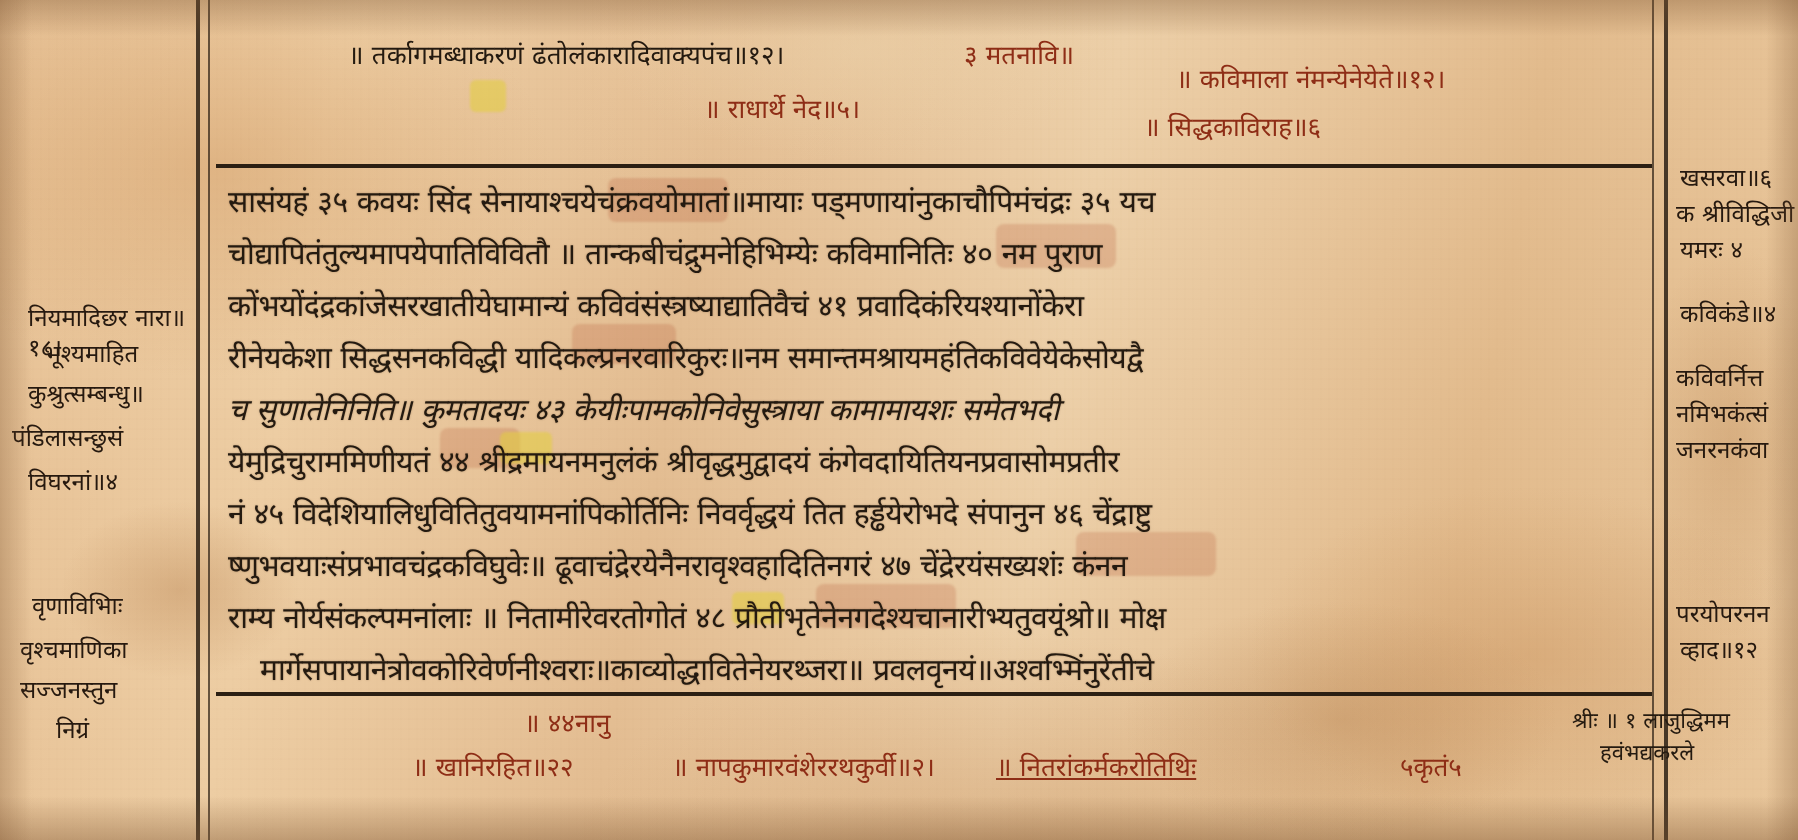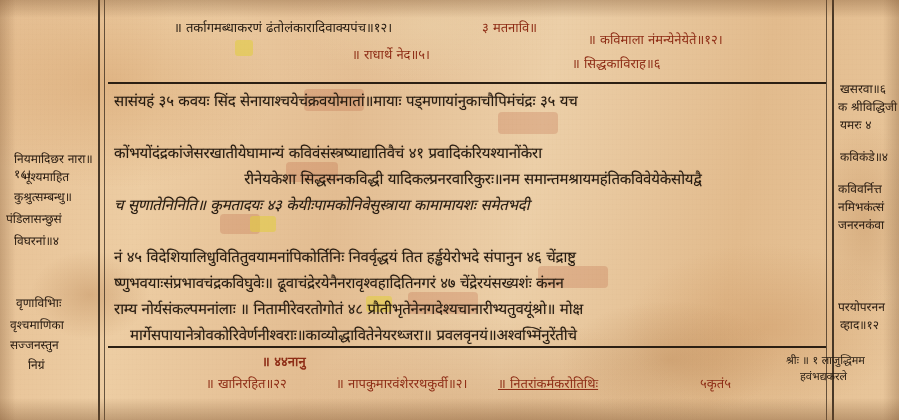--- a/index.html
+++ b/index.html
@@ -157,30 +157,32 @@
     <div class="redwash" style="left:196px; top:5px; width:60px; height:22px;"></div>
     <div class="redwash" style="left:390px; top:28px; width:60px; height:22px;"></div>
     <div class="redwash" style="left:178px; top:78px; width:52px; height:20px;"></div>
     <div class="redwash" style="left:112px; top:130px; width:40px; height:20px;"></div>
     <div class="redwash" style="left:430px; top:182px; width:70px; height:22px;"></div>
     <div class="redwash" style="left:300px; top:208px; width:70px; height:22px;"></div>
     <div class="yellowmark" style="left:142px; top:132px; width:26px; height:16px;"></div>
     <div class="yellowmark" style="left:258px; top:212px; width:26px; height:16px;"></div>
 
     <div class="line" style="top:6px; left:6px;">सासंयहं ३५ कवयः सिंद सेनायाश्चयेचंक्रवयोमातां॥मायाः पड्मणायांनुकाचौपिमंचंद्रः ३५ यच</div>
+    <div class="line" style="top:32px; left:6px;">चोद्यापितंतुल्यमापयेपातिविवितौ ॥ तान्कबीचंद्रुमनेहिभिम्येः कविमानितिः ४० नम पुराण</div>
     <div class="line" style="top:58px; left:6px;">कोंभयोंदंद्रकांजेसरखातीयेघामान्यं  कविवंसंस्त्रष्याद्यातिवैचं ४१ प्रवादिकंरियश्यानोंकेरा</div>
-    <div class="line" style="top:84px; left:6px;text-align:center;">रीनेयकेशा सिद्धसनकविद्धी यादिकल्प्रनरवारिकुरः॥नम समान्तमश्रायमहंतिकविवेयेकेसोयद्वै</div>
+    <div class="line" style="top:84px; left:6px;">रीनेयकेशा सिद्धसनकविद्धी यादिकल्प्रनरवारिकुरः॥नम समान्तमश्रायमहंतिकविवेयेकेसोयद्वै</div>
     <div class="line" style="top:110px; left:6px;font-style:italic;">च सुणातेनिनिति॥ कुमतादयः ४३ केयीःपामकोनिवेसुस्त्राया कामामायशः समेतभदी</div>
+    <div class="line" style="top:136px; left:6px;">येमुद्रिचुराममिणीयतं ४४ श्रीद्रमायनमनुलंकं श्रीवृद्धमुद्वादयं कंगेवदायितियनप्रवासोमप्रतीर</div>
     <div class="line" style="top:162px; left:6px;">नं ४५ विदेशियालिधुवितितुवयामनांपिकोर्तिनिः निवर्वृद्धयं तित हर्ड्ढयेरोभदे संपानुन ४६ चेंद्राष्टु</div>
     <div class="line" style="top:188px; left:6px;">ष्णुभवयाःसंप्रभावचंद्रकविघुवेः॥ ढूवाचंद्रेरयेनैनरावृश्वहादितिनगरं ४७ चेंद्रेरयंसख्यशंः कंनन</div>
     <div class="line" style="top:214px; left:6px;">राम्य नोर्यसंकल्पमनांलाः ॥ नितामीरेवरतोगोतं ४८ प्रौतीभृतेनेनगदेश्यचानारीभ्यतुवयूंश्रो॥ मोक्ष</div>
     <div class="line" style="top:240px; left:6px;margin-left:16px;">मार्गेसपायानेत्रोवकोरिवेर्णनीश्वराः॥काव्योद्धावितेनेयरथ्जरा॥ प्रवलवृनयं॥अश्वभ्मिंनुरेंतीचे</div>
   </div>
 
-  <div class="bottom" style="left:262px; top:352px; color:#8e2d16;font-weight:bold;">॥ ४४नानु</div>
+  <div class="bottom" style="left:262px; top:352px; color:#8e2d16;">॥ ४४नानु</div>
   <div class="bottom" style="left:206px; top:374px; color:#8e2d16;">॥ खानिरहित॥२२</div>
   <div class="bottom" style="left:336px; top:374px; color:#8e2d16;">॥ नापकुमारवंशेररथकुर्वी॥२।</div>
   <div class="bottom" style="left:498px; top:374px; color:#8e2d16;text-decoration:underline;">॥ नितरांकर्मकरोतिथिः</div>
   <div class="bottom" style="left:700px; top:374px; color:#8e2d16;">५कृतं५</div>
   <div class="bottom" style="left:786px; top:352px; font-size:11px;">श्रीः ॥ १ लाजुद्धिमम</div>
   <div class="bottom" style="left:800px; top:368px; font-size:11px;">हवंभद्यकरले</div>
 
   <div class="edge-dark" style="left:0; top:0; right:0; height:18px; background:linear-gradient(to bottom, rgba(120,80,45,0.35), rgba(120,80,45,0));"></div>
   <div class="edge-dark" style="left:0; bottom:0; right:0; height:22px; background:linear-gradient(to top, rgba(120,80,45,0.38), rgba(120,80,45,0));"></div>
   <div class="edge-dark" style="left:0; top:0; bottom:0; width:16px; background:linear-gradient(to right, rgba(120,80,45,0.30), rgba(120,80,45,0));"></div>

